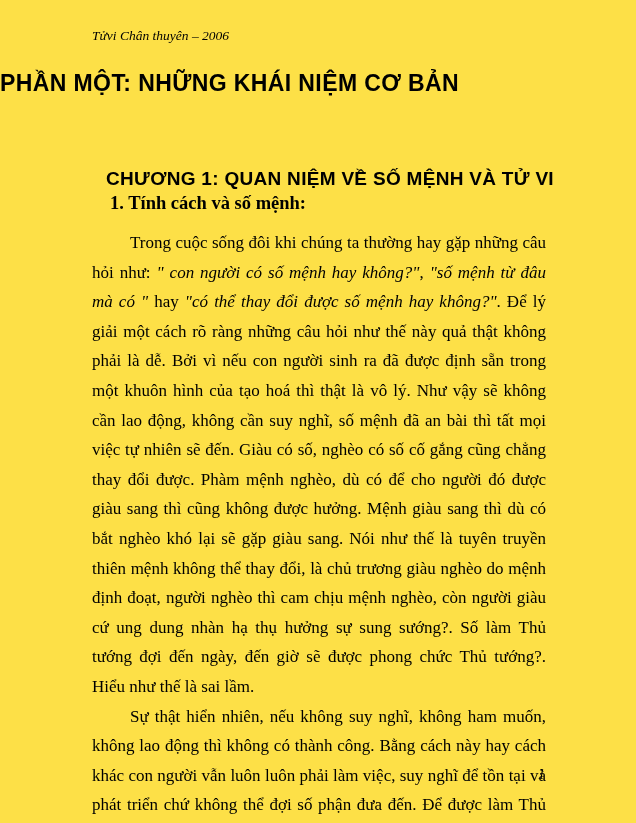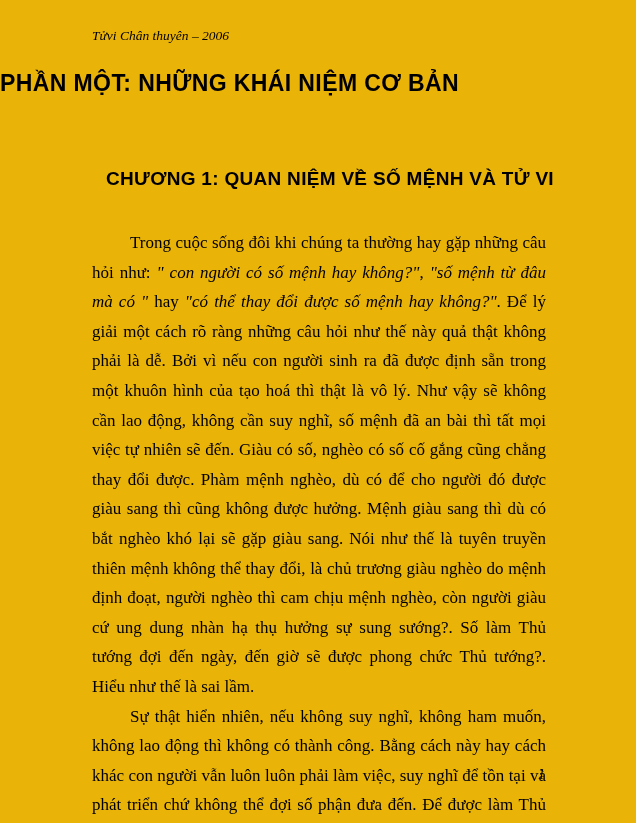--- a/index.html
+++ b/index.html
@@ -1,20 +1,20 @@
 <!DOCTYPE html>
 <html><head>
 <meta charset="utf-8">
 <style>
   html, body { margin: 0; padding: 0; background: #ffffff; }
   .page {
     position: relative;
     width: 636px;
     height: 823px;
-    background: #eab308;
+    background: #fde047;
     color: #000000;
     font-family: "Liberation Serif", serif;
     overflow: hidden;
   }
   .running-header {
     position: absolute;
     left: 92px;
     top: 28px;
     font-style: italic;
     font-size: 13.5px;
@@ -79,20 +79,21 @@
 </head>
 <body>
 
 <div class="page">
   <div class="running-header">Tửvi Chân thuyên – 2006</div>
 
   <h1 class="part-title">PHẦN MỘT: NHỮNG KHÁI NIỆM CƠ BẢN</h1>
 
   <h2 class="chapter-title">CHƯƠNG 1: QUAN NIỆM VỀ SỐ MỆNH VÀ TỬ VI</h2>
 
+  <h3 class="section-heading">1. Tính cách và số mệnh:</h3>
 
   <div class="body-text">
     <p class="para"><span>Trong cuộc sống đôi khi chúng ta thường hay gặp những câu hỏi như: </span><span class="it">" con người có số mệnh hay không?"</span><span>, </span><span class="it">"số mệnh từ đâu mà có "</span><span> hay </span><span class="it">"có thể thay đổi được số mệnh hay không?"</span><span>. Để lý giải một cách rõ ràng những câu hỏi như thế này quả thật không phải là dễ. Bởi vì nếu con người sinh ra đã được định sẵn trong một khuôn hình của tạo hoá thì thật là vô lý. Như vậy sẽ không cần lao động, không cần suy nghĩ, số mệnh đã an bài thì tất mọi việc tự nhiên sẽ đến. Giàu có số, nghèo có số cố gắng cũng chẳng thay đổi được. Phàm mệnh nghèo, dù có để cho người đó được giàu sang thì cũng không được hưởng. Mệnh giàu sang thì dù có bắt nghèo khó lại sẽ gặp giàu sang. Nói như thế là tuyên truyền thiên mệnh không thể thay đổi, là chủ trương giàu nghèo do mệnh định đoạt, người nghèo thì cam chịu mệnh nghèo, còn người giàu cứ ung dung nhàn hạ thụ hưởng sự sung sướng?. Số làm Thủ tướng đợi đến ngày, đến giờ sẽ được phong chức Thủ tướng?. Hiểu như thế là sai lầm.</span></p>
     <p class="para"><span>Sự thật hiển nhiên, nếu không suy nghĩ, không ham muốn, không lao động thì không có thành công. Bằng cách này hay cách khác con người vẫn luôn luôn phải làm việc, suy nghĩ để tồn tại và phát triển chứ không thể đợi số phận đưa đến. Để được làm Thủ tướng phải có tham vọng, phải tham gia hoạt động chính trị, phải cống hiến cho xã hội. Không ai tự nhiên sinh ra đã là kỹ sư, bác sỹ hay Thủ tướng. Chúng ta có thể khẳng định rằng không có số mệnh định sẵn.</span></p>
   </div>
 
   <div class="page-number">1</div>
 </div>
 
 </body></html>

